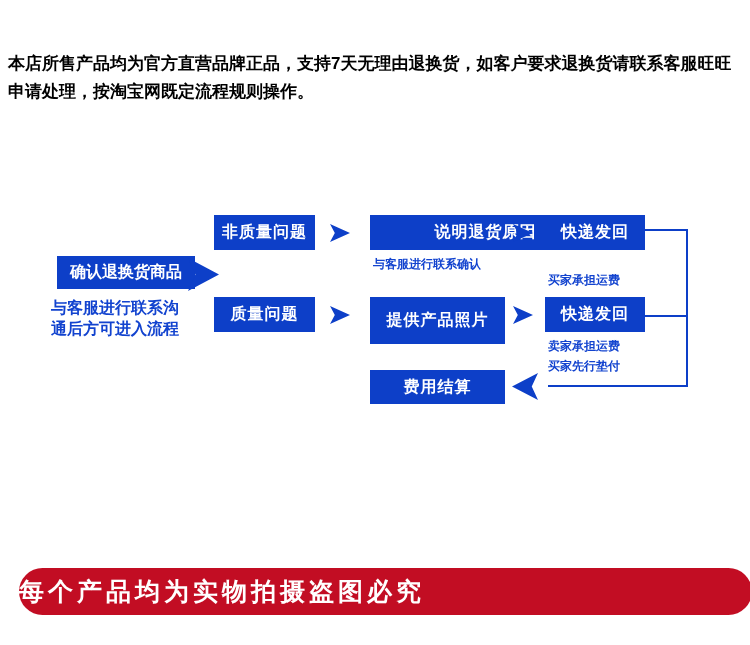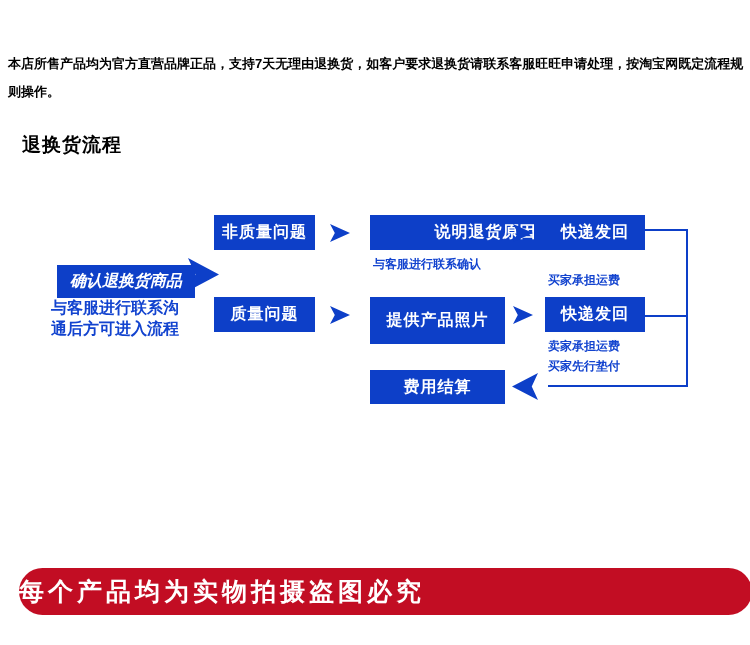--- a/index.html
+++ b/index.html
@@ -8,21 +8,21 @@
     font-family:"Liberation Sans", sans-serif;
     --flow-blue:#0d3fc8; --caption-blue:#1243cf; --note-blue:#1743ce;
     --note-red:#e3001b; --banner-red:#c20d23; --banner-text:#ffffff;
   }
   .page-title{
     position:absolute;left:28px;top:8px;margin:0;
     font-size:21px;font-weight:bold;color:#000000;letter-spacing:1px;
   }
   .intro{
     position:absolute;left:8px;top:50px;width:737px;margin:0;
-    font-size:13px;line-height:28px;color:#000000;font-weight:bold;
+    font-size:17px;line-height:28px;color:#000000;font-weight:bold;
   }
   .flow-title{
     position:absolute;left:22px;top:132px;margin:0;
     font-size:19px;font-weight:bold;color:#000000;letter-spacing:1px;
   }
   .fbox{
     position:absolute;background:var(--flow-blue);color:#ffffff;
     font-weight:bold;font-size:16px;text-align:center;
     display:flex;align-items:center;justify-content:center;letter-spacing:1px;
   }
@@ -56,25 +56,24 @@
   }
 </style>
 </head>
 <body>
 
 <div class="stage" style="--flow-blue: #0d3fc8; --caption-blue: #1243cf; --note-blue: #1743ce; --note-red: #e3001b; --banner-red: #c20d23; --banner-text: #ffffff;">
 
 
   <p class="intro">本店所售产品均为官方直营品牌正品，支持7天无理由退换货，如客户要求退换货请联系客服旺旺申请处理，按淘宝网既定流程规则操作。</p>
 
-  <h2 class="flow-title">退换货流程</h2>
 
   <div>
 
-    <div class="fbox" style="left:57px;top:265px;width:138px;height:33px;letter-spacing:0;font-style:italic;">确认退换货商品</div>
+    <div class="fbox" style="left:57px;top:256px;width:138px;height:33px;letter-spacing:0;">确认退换货商品</div>
     <div class="fcap wrap" style="left:45px;top:297px;width:140px;font-size:16px;line-height:21px;text-align:center;">与客服进行联系沟通后方可进入流程</div>
 
     <div class="arrow-right" style="left:188px;top:258px;width:31px;height:33px;"></div>
 
     <div class="fbox" style="left:214px;top:215px;width:101px;height:35px;">非质量问题</div>
     <div class="arrow-right" style="left:330px;top:224px;width:20px;height:18px;"></div>
     <div class="fbox" style="left:370px;top:215px;width:135px;height:35px;padding-left:48px;">说明退货原因</div>
     <div class="fcap" style="left:373px;top:254px;">与客服进行联系确认</div>
     <div class="arrow-right" style="left:513px;top:224px;width:20px;height:18px;"></div>
     <div class="fbox" style="left:545px;top:215px;width:100px;height:35px;">快递发回</div>

